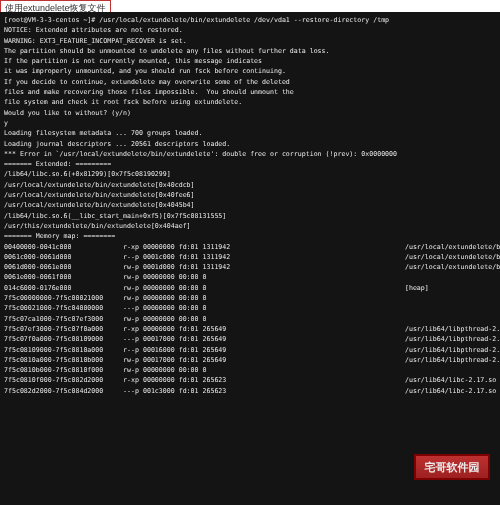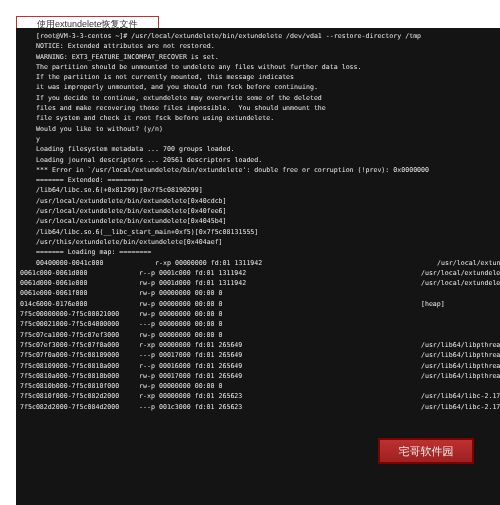--- a/index.html
+++ b/index.html
@@ -1,15 +1,15 @@
 <!DOCTYPE html>
 <html><head>
 <meta charset="utf-8">
 <style>
-  * { margin: 16px; padding: 0; box-sizing: border-box; }
+  * { margin: 0; padding: 0; box-sizing: border-box; }
   body {
     width: 500px;
     height: 505px;
     background: #fff;
     font-family: "Consolas", "Monaco", monospace;
     overflow: hidden;
   }
   .caption {
     position: absolute;
     top: 0; left: 0;
@@ -30,27 +30,27 @@
     font-size: 6.6px;
     line-height: 10.3px;
     white-space: pre;
     padding: 3px 4px;
     overflow: hidden;
   }
   .watermark {
     position: absolute;
     right: 10px;
     bottom: 25px;
-    width: 96px;
+    width: 76px;
     height: 26px;
     background: linear-gradient(#c33, #a22);
     color: #fff;
     font-family: sans-serif;
     font-size: 11px;
-    font-weight: normal;
+    font-weight: bold;
     display: flex;
     align-items: center;
     justify-content: center;
     border: 2px solid #800;
     opacity: 0.92;
   }
 </style>
 </head>
 <body>
 
@@ -72,21 +72,21 @@
 <span>Loading filesystem metadata ... 700 groups loaded.</span>
 <span>Loading journal descriptors ... 20561 descriptors loaded.</span>
 <span>*** Error in `/usr/local/extundelete/bin/extundelete': double free or corruption (!prev): 0x0000000</span>
 <span>======= Extended: =========</span>
 <span>/lib64/libc.so.6(+0x81299)[0x7f5c08190299]</span>
 <span>/usr/local/extundelete/bin/extundelete[0x40cdcb]</span>
 <span>/usr/local/extundelete/bin/extundelete[0x40fee6]</span>
 <span>/usr/local/extundelete/bin/extundelete[0x4045b4]</span>
 <span>/lib64/libc.so.6(__libc_start_main+0xf5)[0x7f5c08131555]</span>
 <span>/usr/this/extundelete/bin/extundelete[0x404aef]</span>
-<span>======= Loading map: ========</span>
+<span>======= Memory map: ========</span>
 <span id="memmap-rows">00400000-0041c000             r-xp 00000000 fd:01 1311942                                            /usr/local/extundelete/bin/
 0061c000-0061d000             r--p 0001c000 fd:01 1311942                                            /usr/local/extundelete/bin/
 0061d000-0061e000             rw-p 0001d000 fd:01 1311942                                            /usr/local/extundelete/bin/
 0061e000-0061f000             rw-p 00000000 00:00 0                                                  
 014c6000-0176e000             rw-p 00000000 00:00 0                                                  [heap]
 7f5c00000000-7f5c00021000     rw-p 00000000 00:00 0                                                  
 7f5c00021000-7f5c04000000     ---p 00000000 00:00 0                                                  
 7f5c07ca1000-7f5c07ef3000     rw-p 00000000 00:00 0                                                  
 7f5c07ef3000-7f5c07f0a000     r-xp 00000000 fd:01 265649                                             /usr/lib64/libpthread-2.17.
 7f5c07f0a000-7f5c08109000     ---p 00017000 fd:01 265649                                             /usr/lib64/libpthread-2.17.

